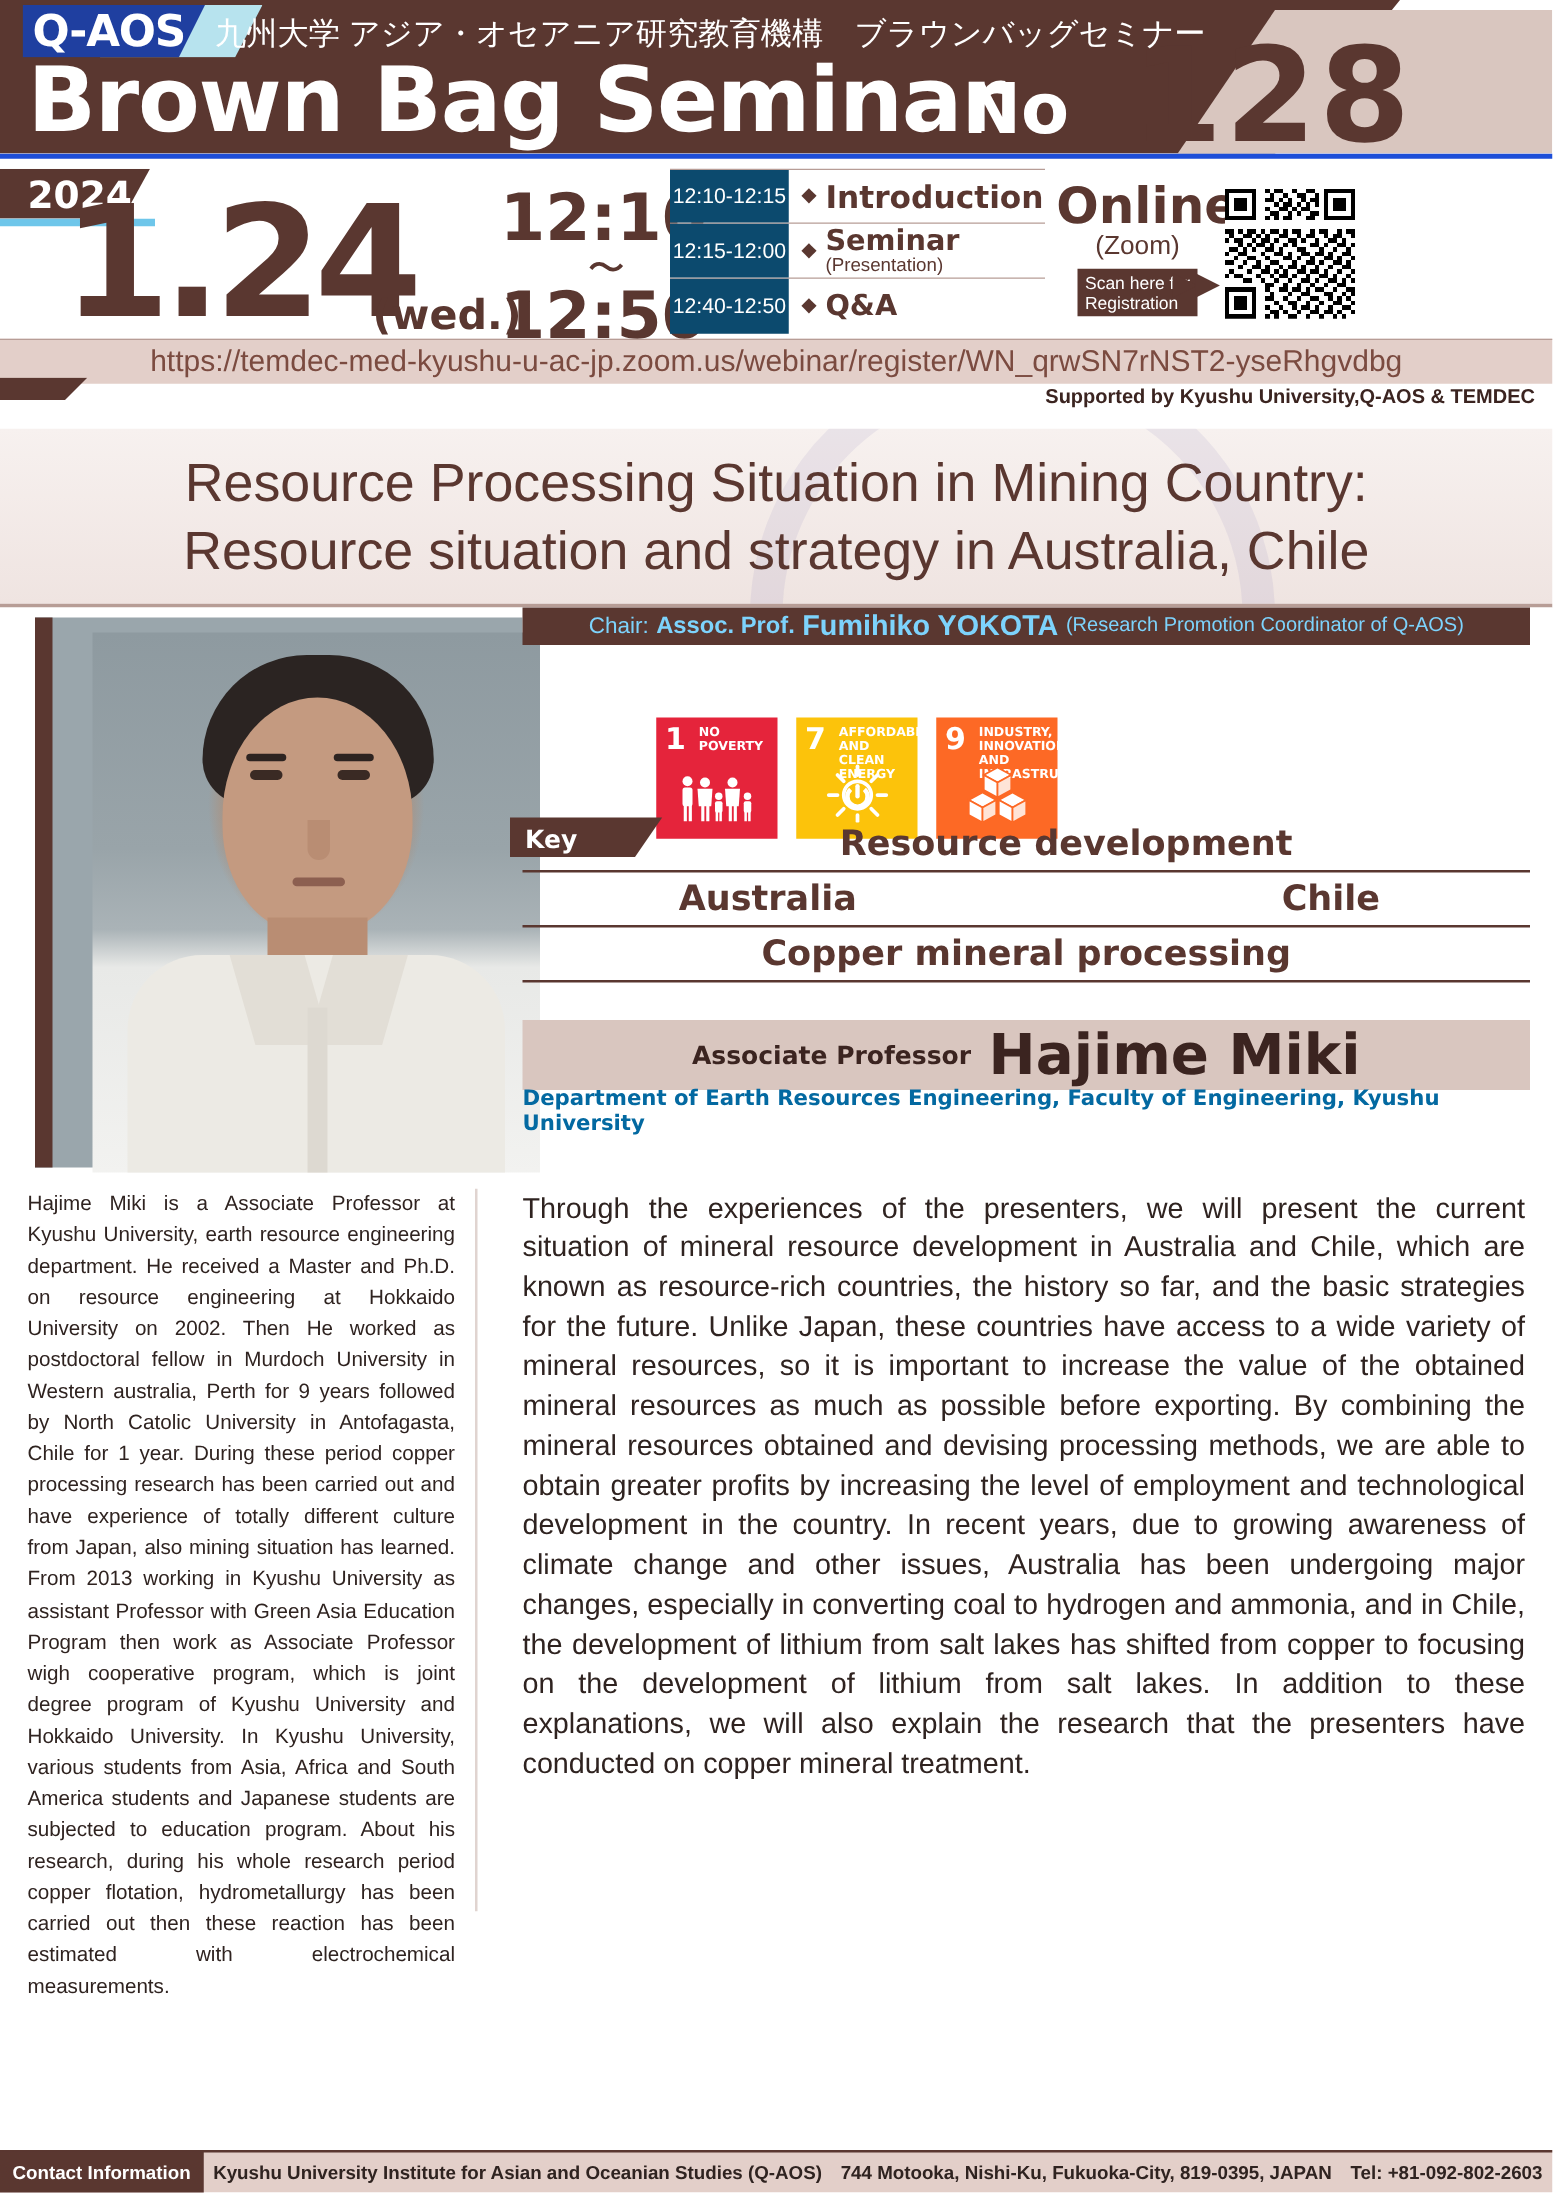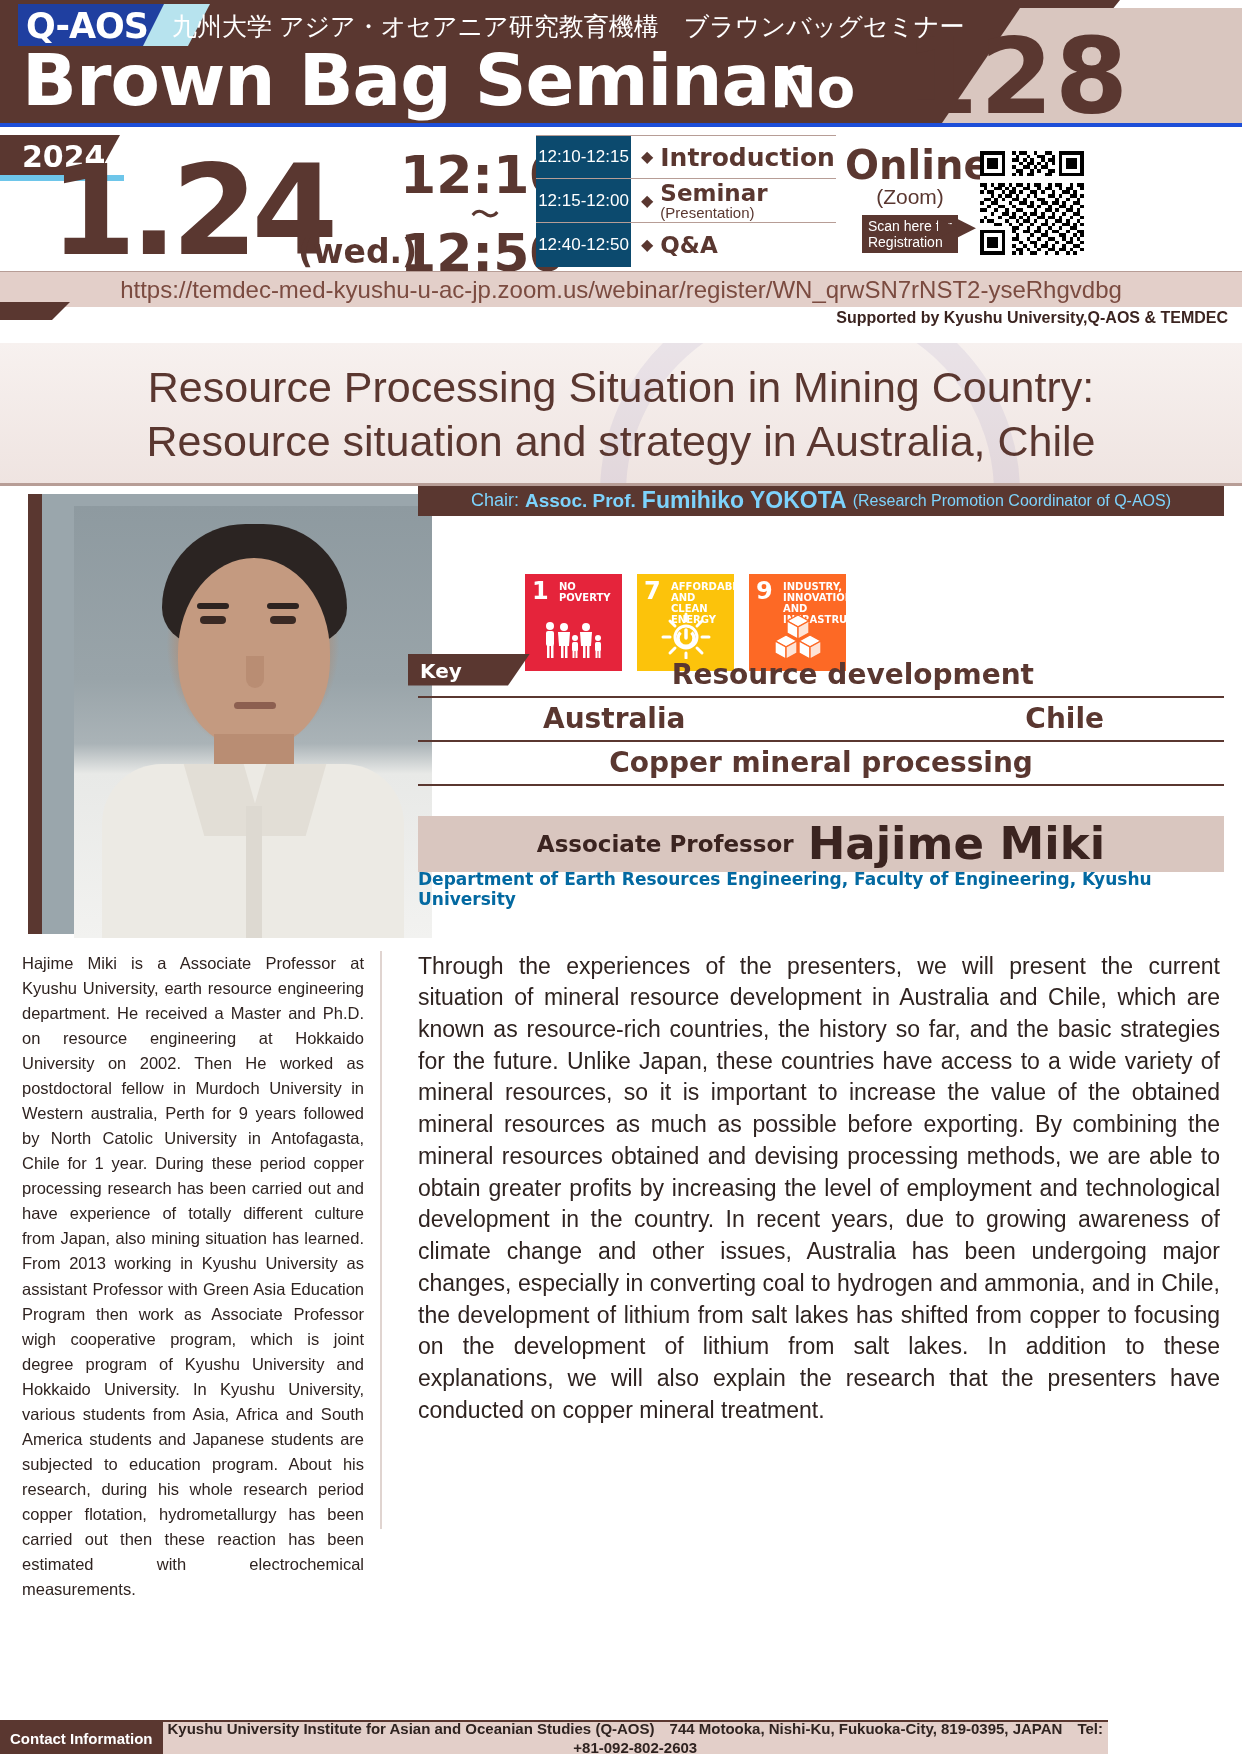--- a/index.html
+++ b/index.html
@@ -198,41 +198,41 @@
   .kw-row { border-bottom:2px solid #5a3730; height:44px; display:flex; align-items:center;
     justify-content:center; }
   .kw-row.r1 { justify-content:flex-end; padding-right:190px; }
   .kw-row.r2 { justify-content:space-between; padding:0 120px 0 125px; }
   .kw { font-size:28px; font-weight:bold; color:#5a3730; font-family:"DejaVu Sans", sans-serif; }
 
   .spk-bar {
     position:absolute; left:418px; top:330px; right:18px; height:56px;
     background:#d9c6bf; display:flex; align-items:center; justify-content:center; gap:14px;
   }
-  .spk-title { font-size:23px; font-weight:bold; color:#3b2420; font-family:"DejaVu Sans", sans-serif; }
+  .spk-title { font-size:20px; font-weight:bold; color:#3b2420; font-family:"DejaVu Sans", sans-serif; }
   .spk-name { font-size:45px; font-weight:bold; color:#3b2420; font-family:"DejaVu Sans", sans-serif; }
   .spk-aff {
     position:absolute; left:418px; top:388px; right:18px; height:30px;
     display:flex; align-items:center; justify-content:center;
     font-size:17px; font-weight:bold; color:#0369a1; font-family:"DejaVu Sans", sans-serif;
   }
 
   
   .cols { position:relative; display:flex; padding:10px 22px 0 22px; height:588px; background:#ffffff; }
   .bio {
     width:360px; font-size:16.5px; line-height:1.52; color:#2f2320;
     text-align:justify; padding-right:16px; border-right:2px solid #e0d4d0;
   }
   .abstract {
     flex:1; font-size:23px; line-height:1.38; color:#2f2320; text-align:justify; padding-left:36px;
   }
 
   
   .footer {
-    position:absolute; left:0; bottom:0; width:1108px; height:34px;
+    position:absolute; left:0; bottom:0; width:1242px; height:34px;
     background:#e3cfc9; display:flex; align-items:center; border-top:2px solid #5a3730;
   }
   .foot-label { background:#5a3730; color:#fff; font-size:15px; font-weight:bold;
     padding:7px 10px; height:34px; display:flex; align-items:center; }
   .foot-txt { flex:1; text-align:center; font-size:15px; font-weight:bold; color:#2f2320; }
 </style>
 </head>
 <body>
 
 <div class="poster">

